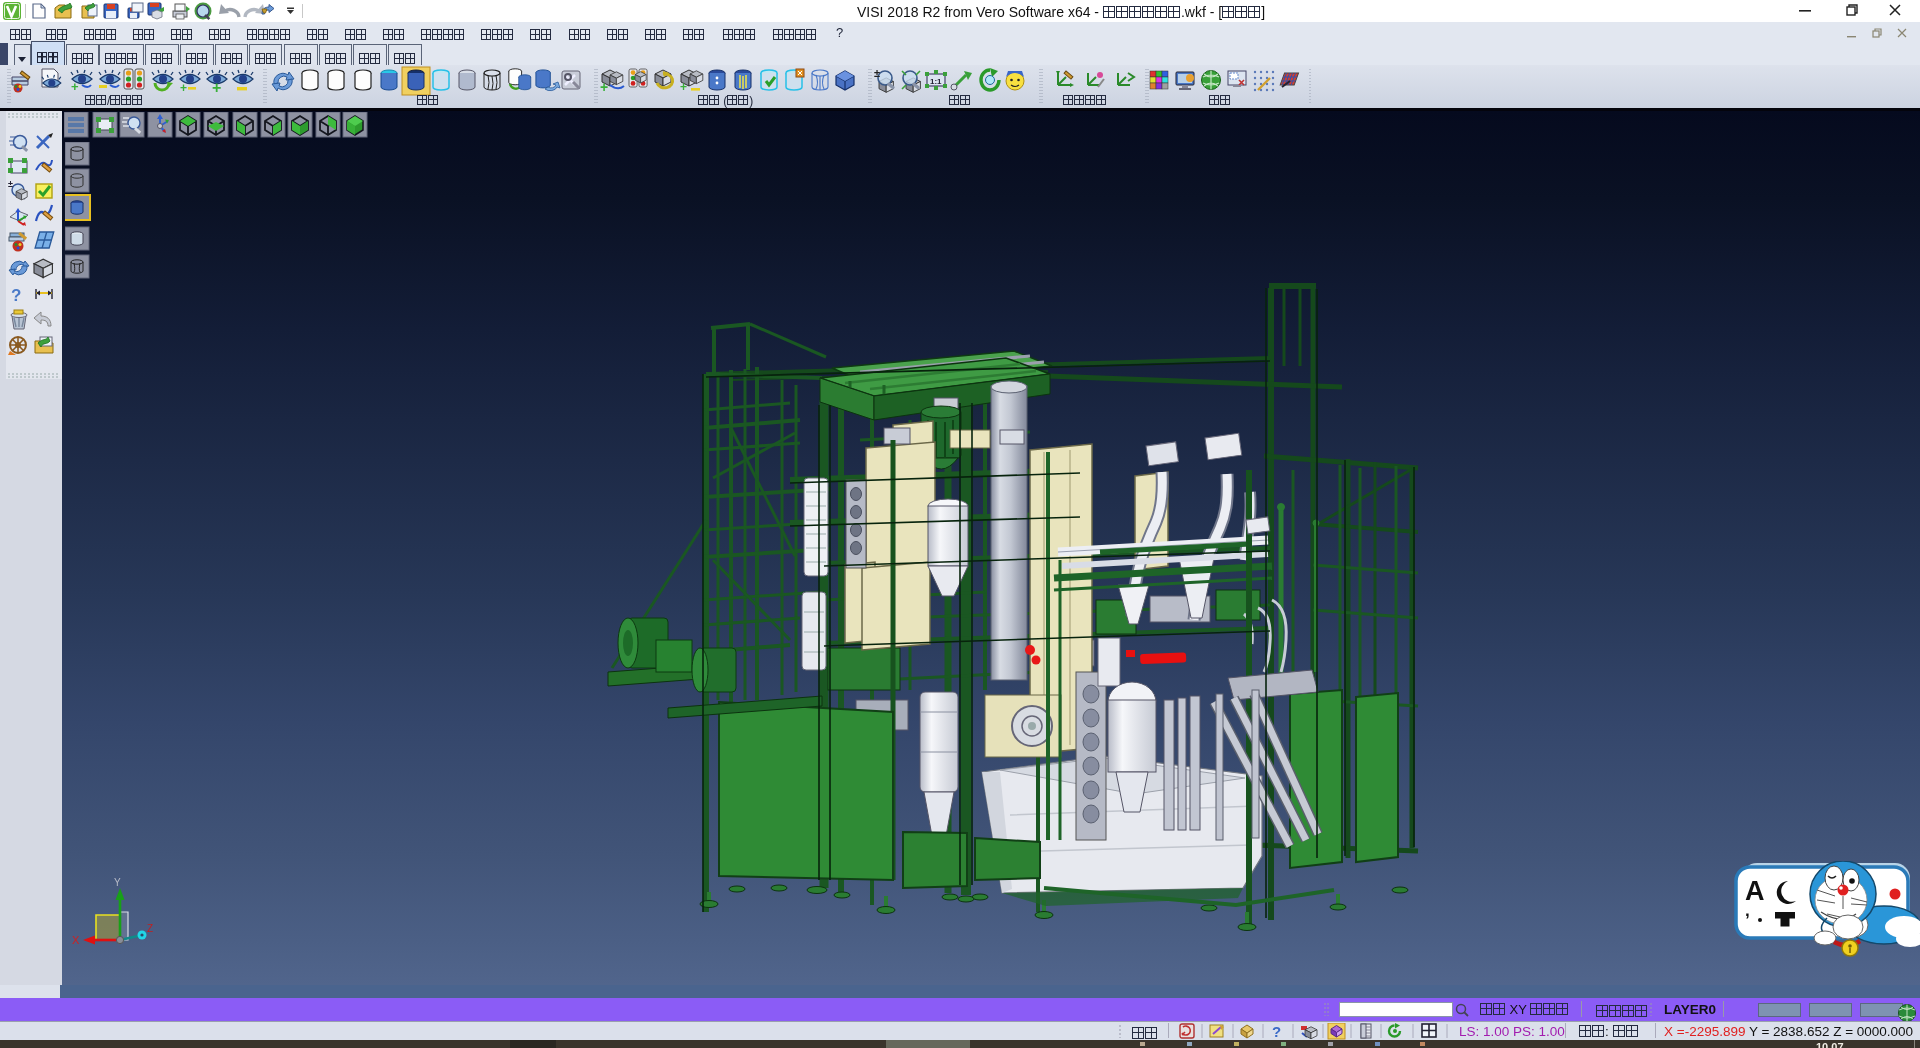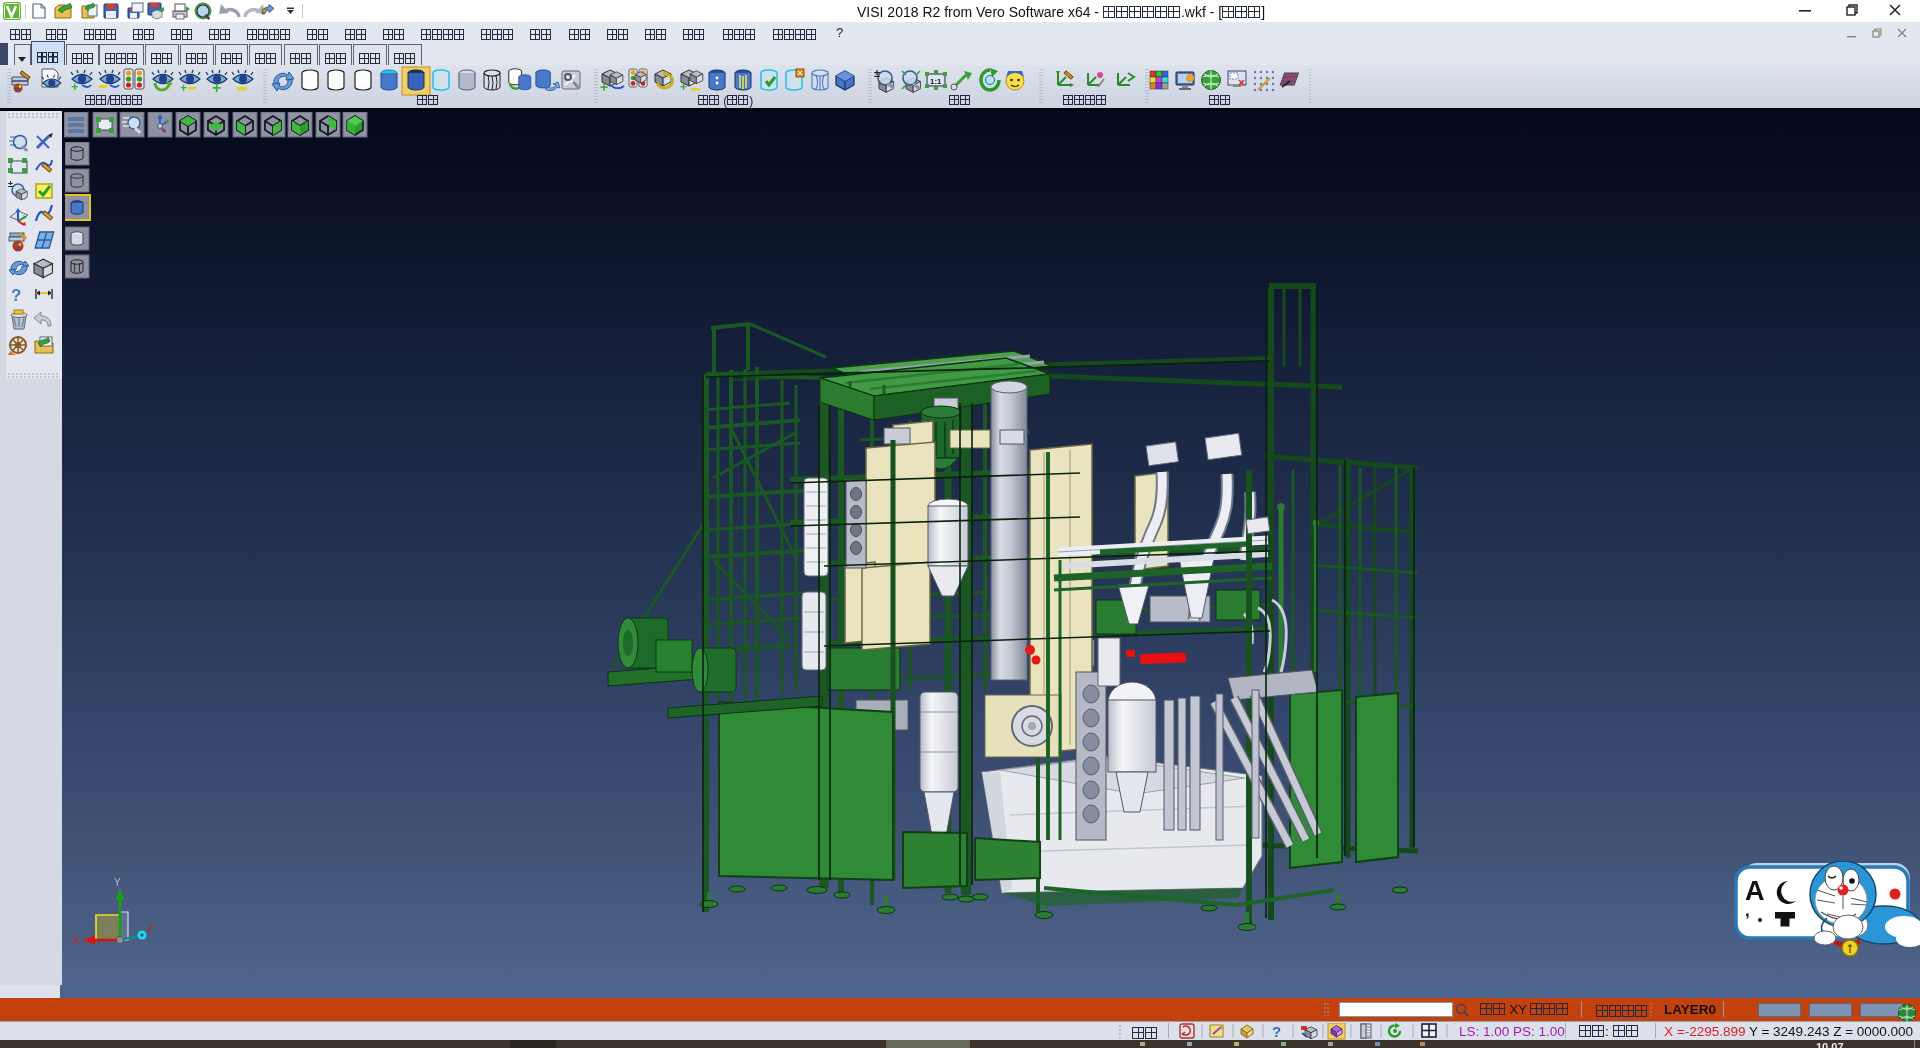--- a/index.html
+++ b/index.html
@@ -6,21 +6,21 @@
 html,body{width:1920px;height:1048px;overflow:hidden;font-family:"Liberation Sans",sans-serif;background:#dde2ec}
 .abs{position:absolute}
 #titlebar{position:absolute;left:0;top:0;width:1920px;height:22px;background:#ffffff}
 #menubar{position:absolute;left:0;top:22px;width:1920px;height:21px;background:#e2e7f0}
 #tabrow{position:absolute;left:0;top:43px;width:1920px;height:22px;background:#e2e7f0}
 #toolbar{position:absolute;left:0;top:65px;width:1920px;height:43px;background:linear-gradient(180deg,#dde2ec,#ccd3e1)}
 #darkline{position:absolute;left:0;top:108px;width:1920px;height:3px;background:#04040c}
 #viewport{position:absolute;left:62px;top:111px;width:1858px;height:874px;background:linear-gradient(180deg,#050a1e 0%,#0a1124 10%,#131d37 25%,#1d2a47 40%,#273757 55%,#34466b 70%,#415478 85%,#4b5f85 95%,#51658c 100%)}
 #leftstrip{position:absolute;left:0;top:111px;width:62px;height:874px;background:#d5d9e3}
 #bluebar{position:absolute;left:60px;top:985px;width:1860px;height:13px;background:#4a648e}
-#status1{position:absolute;left:0;top:998px;width:1920px;height:23px;background:#c2410c}
+#status1{position:absolute;left:0;top:998px;width:1920px;height:23px;background:#8b5cf6}
 #status2{position:absolute;left:0;top:1021px;width:1920px;height:19px;background:#dbe0eb;border-top:1px solid #9aa0ad}
 #taskbar{position:absolute;left:0;top:1040px;width:1578px;height:8px;background:#c2410c}
 .menuitem{position:absolute;top:3px;white-space:nowrap}
 
 .g{display:inline-block;box-sizing:border-box;width:10px;height:11px;border:1px solid #242b40;vertical-align:-1px;
 background:linear-gradient(#242b40,#242b40) 50% 0/1px 100% no-repeat,linear-gradient(#242b40,#242b40) 0 45%/100% 1px no-repeat;margin-right:1px}
 .g.s11{width:10px;height:10px;vertical-align:0}
 .g.s13{width:12px;height:12px}
 .g.B{border-width:1.5px;background:linear-gradient(#1c2235,#1c2235) 50% 0/2px 100% no-repeat,linear-gradient(#1c2235,#1c2235) 0 45%/100% 1.5px no-repeat}
 .tab{position:absolute;top:1px;height:21px;border:1px solid #5a6478;border-bottom:none;background:#dfe4ee;text-align:center;padding-top:4px}
@@ -1112,21 +1112,21 @@
 <g transform="translate(246,0)">
         <rect x="1" y="1" width="14" height="13" fill="#f0f4fa" stroke="#223" stroke-width="1.6"></rect>
         <path d="M8 1 v13 M1 7.5 h14" stroke="#223" stroke-width="1.6"></path>
       </g>
 <line x1="272" y1="1" x2="272" y2="15" stroke="#aab"></line>
 </svg>
 <div class="abs" style="left:1459px;top:2px;font-size:13.5px;color:#a21caf">LS: 1.00 PS: 1.00</div>
 <div class="abs" style="left:1565px;top:1px;width:1px;height:15px;background:#aab"></div>
 <div class="abs" style="left:1579px;top:2px;font-size:13.5px;color:#111"><span class="g s13"></span><span class="g s13"></span>: <span class="g s13"></span><span class="g s13"></span></div>
 <div class="abs" style="left:1655px;top:1px;width:1px;height:15px;background:#aab"></div>
-<div class="abs" style="left:1664px;top:2px;font-size:13.5px;color:#e02020">X =-2295.899 <span style="color:#111">Y = 3249.243 Z = 0000.000</span></div>
+<div class="abs" style="left:1664px;top:2px;font-size:13.5px;color:#e02020">X =-2295.899 <span style="color:#111">Y = 2838.652 Z = 0000.000</span></div>
 </div>
 <div id="taskbar">
 <div class="abs" style="left:0;top:0;width:1920px;height:8px;background:#3a342c"></div>
 <div class="abs" style="left:886px;top:0;width:84px;height:8px;background:#66685c"></div>
 <div class="abs" style="left:510px;top:0;width:46px;height:8px;background:#2a2722"></div>
 <div class="abs" style="left:1140px;top:2px;width:5px;height:4px;background:#b8a890"></div>
 <div class="abs" style="left:1187px;top:2px;width:5px;height:4px;background:#90a8c0"></div>
 <div class="abs" style="left:1234px;top:2px;width:5px;height:4px;background:#c0b060"></div>
 <div class="abs" style="left:1281px;top:2px;width:5px;height:4px;background:#80b080"></div>
 <div class="abs" style="left:1328px;top:2px;width:5px;height:4px;background:#a0a0a8"></div>

